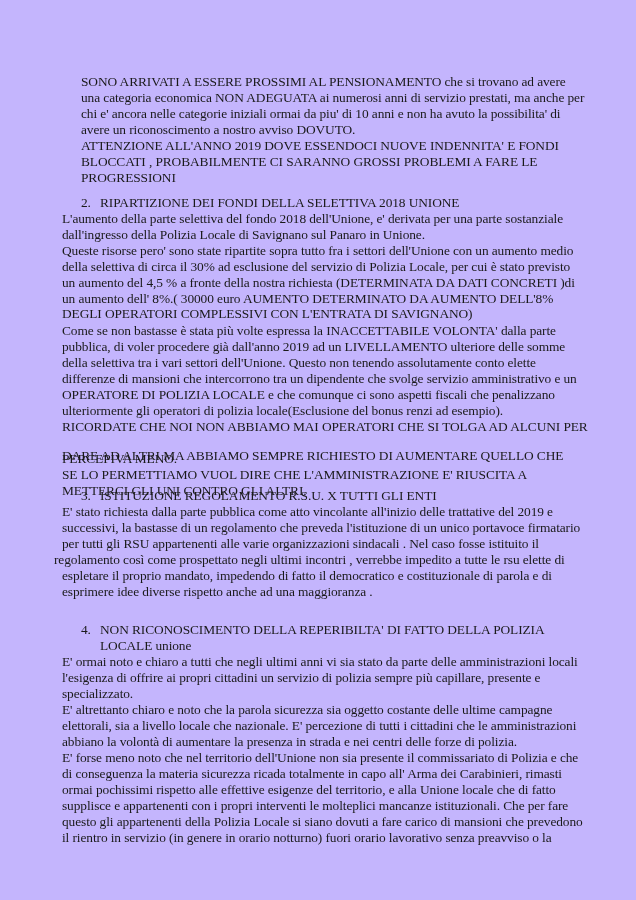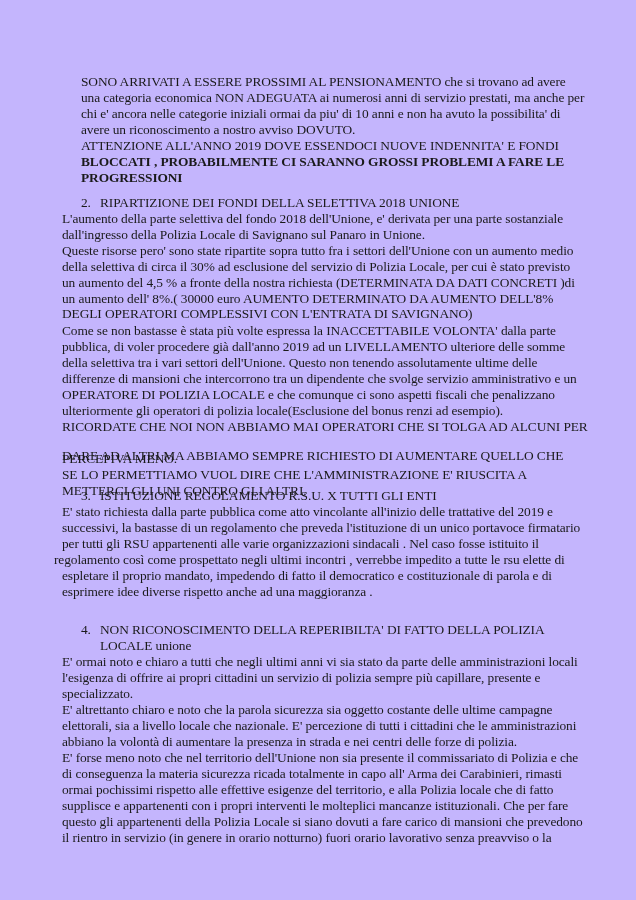--- a/index.html
+++ b/index.html
@@ -1,20 +1,20 @@
 <!DOCTYPE html>
 <html><head>
 <meta charset="utf-8">
 <style>
   html, body { margin:0; padding:0; background:#ffffff; }
   body { width:636px; height:900px; position:relative; overflow:hidden; }
   .page { position:absolute; left:0; top:0; width:636px; height:900px; background:#c4b5fd; }
   .ln { position:absolute; white-space:nowrap; font-family:"Liberation Serif","DejaVu Serif",serif;
         font-size:13.4px; line-height:16px; color:#1a1a1a; letter-spacing:-0.1px; }
-  .b { font-weight:bold; }
+  .b { font-weight:normal; }
 </style>
 </head>
 <body>
 
 <div class="page">
 
   <div>
     <div class="ln" style="left:81px;top:74px">SONO ARRIVATI A ESSERE PROSSIMI AL PENSIONAMENTO che si trovano ad avere</div>
     <div class="ln" style="left:81px;top:90px">una categoria economica NON ADEGUATA ai numerosi anni di servizio prestati, ma anche per</div>
     <div class="ln" style="left:81px;top:106px">chi e' ancora nelle categorie iniziali ormai da piu' di 10 anni e non ha avuto la possibilita' di</div>
@@ -29,21 +29,21 @@
     <div class="ln" style="left:100px;top:195px">RIPARTIZIONE DEI FONDI DELLA SELETTIVA 2018 UNIONE</div>
     <div class="ln" style="left:62px;top:211px">L'aumento della parte selettiva del fondo 2018 dell'Unione, e' derivata per una parte sostanziale</div>
     <div class="ln" style="left:62px;top:227px">dall'ingresso della Polizia Locale di Savignano sul Panaro in Unione.</div>
     <div class="ln" style="left:62px;top:243px">Queste risorse pero' sono state ripartite sopra tutto fra i settori dell'Unione con un aumento medio</div>
     <div class="ln" style="left:62px;top:259px">della selettiva di circa il 30% ad esclusione del servizio di  Polizia Locale, per cui è stato previsto</div>
     <div class="ln" style="left:62px;top:275px">un aumento del 4,5 % a fronte della nostra richiesta (DETERMINATA DA DATI CONCRETI )di</div>
     <div class="ln" style="left:62px;top:291px">un aumento dell' 8%.( 30000 euro AUMENTO DETERMINATO DA AUMENTO DELL'8%</div>
     <div class="ln" style="left:62px;top:306px">DEGLI OPERATORI COMPLESSIVI CON L'ENTRATA DI SAVIGNANO)</div>
     <div class="ln" style="left:62px;top:323px">Come se non bastasse è stata più volte espressa la INACCETTABILE VOLONTA' dalla parte</div>
     <div class="ln" style="left:62px;top:339px">pubblica,  di voler procedere già dall'anno 2019 ad un LIVELLAMENTO ulteriore delle somme</div>
-    <div class="ln" style="left:62px;top:355px">della selettiva tra i vari settori dell'Unione. Questo non tenendo assolutamente ultime delle</div>
+    <div class="ln" style="left:62px;top:355px">della selettiva tra i vari settori dell'Unione. Questo non tenendo assolutamente conto elette</div>
     <div class="ln" style="left:62px;top:371px">differenze di mansioni che intercorrono tra un dipendente che svolge servizio amministrativo e un</div>
     <div class="ln" style="left:62px;top:387px">OPERATORE DI POLIZIA LOCALE e che comunque ci sono aspetti fiscali che penalizzano</div>
     <div class="ln" style="left:62px;top:403px">ulteriormente gli operatori di polizia locale(Esclusione del bonus renzi ad esempio).</div>
     <div class="ln" style="left:62px;top:419px">RICORDATE CHE NOI NON ABBIAMO MAI OPERATORI CHE SI TOLGA AD ALCUNI PER</div>
     <div class="ln" style="left:62px;top:448px">DARE AD ALTRI MA ABBIAMO SEMPRE RICHIESTO DI AUMENTARE QUELLO CHE</div>
     <div class="ln" style="left:62px;top:451px">PERCEPIVA MENO.</div>
     <div class="ln" style="left:62px;top:467px">SE LO PERMETTIAMO VUOL DIRE CHE L'AMMINISTRAZIONE E' RIUSCITA A</div>
     <div class="ln" style="left:62px;top:483px">METTERCI GLI UNI CONTRO GLI ALTRI.</div>
   </div>
 
@@ -63,19 +63,19 @@
     <div class="ln" style="left:100px;top:622px">NON RICONOSCIMENTO DELLA REPERIBILTA' DI FATTO DELLA POLIZIA</div>
     <div class="ln" style="left:100px;top:638px">LOCALE unione</div>
     <div class="ln" style="left:62px;top:654px">E' ormai noto e chiaro a tutti che negli ultimi anni vi sia stato da parte delle amministrazioni locali</div>
     <div class="ln" style="left:62px;top:670px">l'esigenza di offrire ai propri cittadini un servizio di polizia sempre più capillare, presente e</div>
     <div class="ln" style="left:62px;top:686px">specializzato.</div>
     <div class="ln" style="left:62px;top:702px"> E' altrettanto chiaro e noto che la parola sicurezza sia oggetto costante delle ultime campagne</div>
     <div class="ln" style="left:62px;top:718px">elettorali, sia a livello locale che nazionale. E' percezione di tutti i cittadini che le amministrazioni</div>
     <div class="ln" style="left:62px;top:734px">abbiano la volontà di aumentare la presenza in strada e nei centri delle forze di polizia.</div>
     <div class="ln" style="left:62px;top:750px"> E' forse meno noto che nel territorio dell'Unione non sia presente il commissariato di Polizia e che</div>
     <div class="ln" style="left:62px;top:766px">di conseguenza la materia sicurezza ricada totalmente in capo all' Arma dei Carabinieri, rimasti</div>
-    <div class="ln" style="left:62px;top:782px">ormai pochissimi rispetto alle effettive esigenze del territorio, e alla Polizia locale che di fatto</div>
+    <div class="ln" style="left:62px;top:782px">ormai pochissimi rispetto alle effettive esigenze del territorio, e alla Unione locale che di fatto</div>
     <div class="ln" style="left:62px;top:798px">supplisce e appartenenti con i propri interventi le molteplici mancanze istituzionali. Che per fare</div>
     <div class="ln" style="left:62px;top:814px">questo gli appartenenti della Polizia Locale si siano dovuti a fare carico di mansioni che prevedono</div>
     <div class="ln" style="left:62px;top:830px">il rientro in servizio (in genere in orario notturno) fuori orario lavorativo senza preavviso o la</div>
   </div>
 
 </div>
 
 </body></html>

